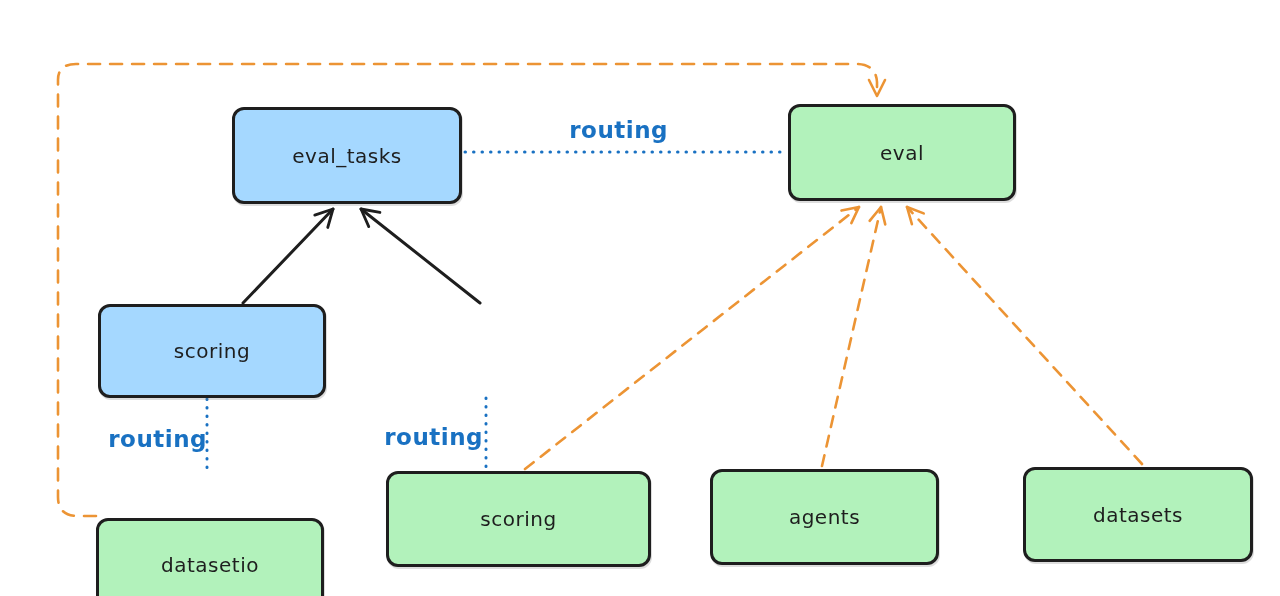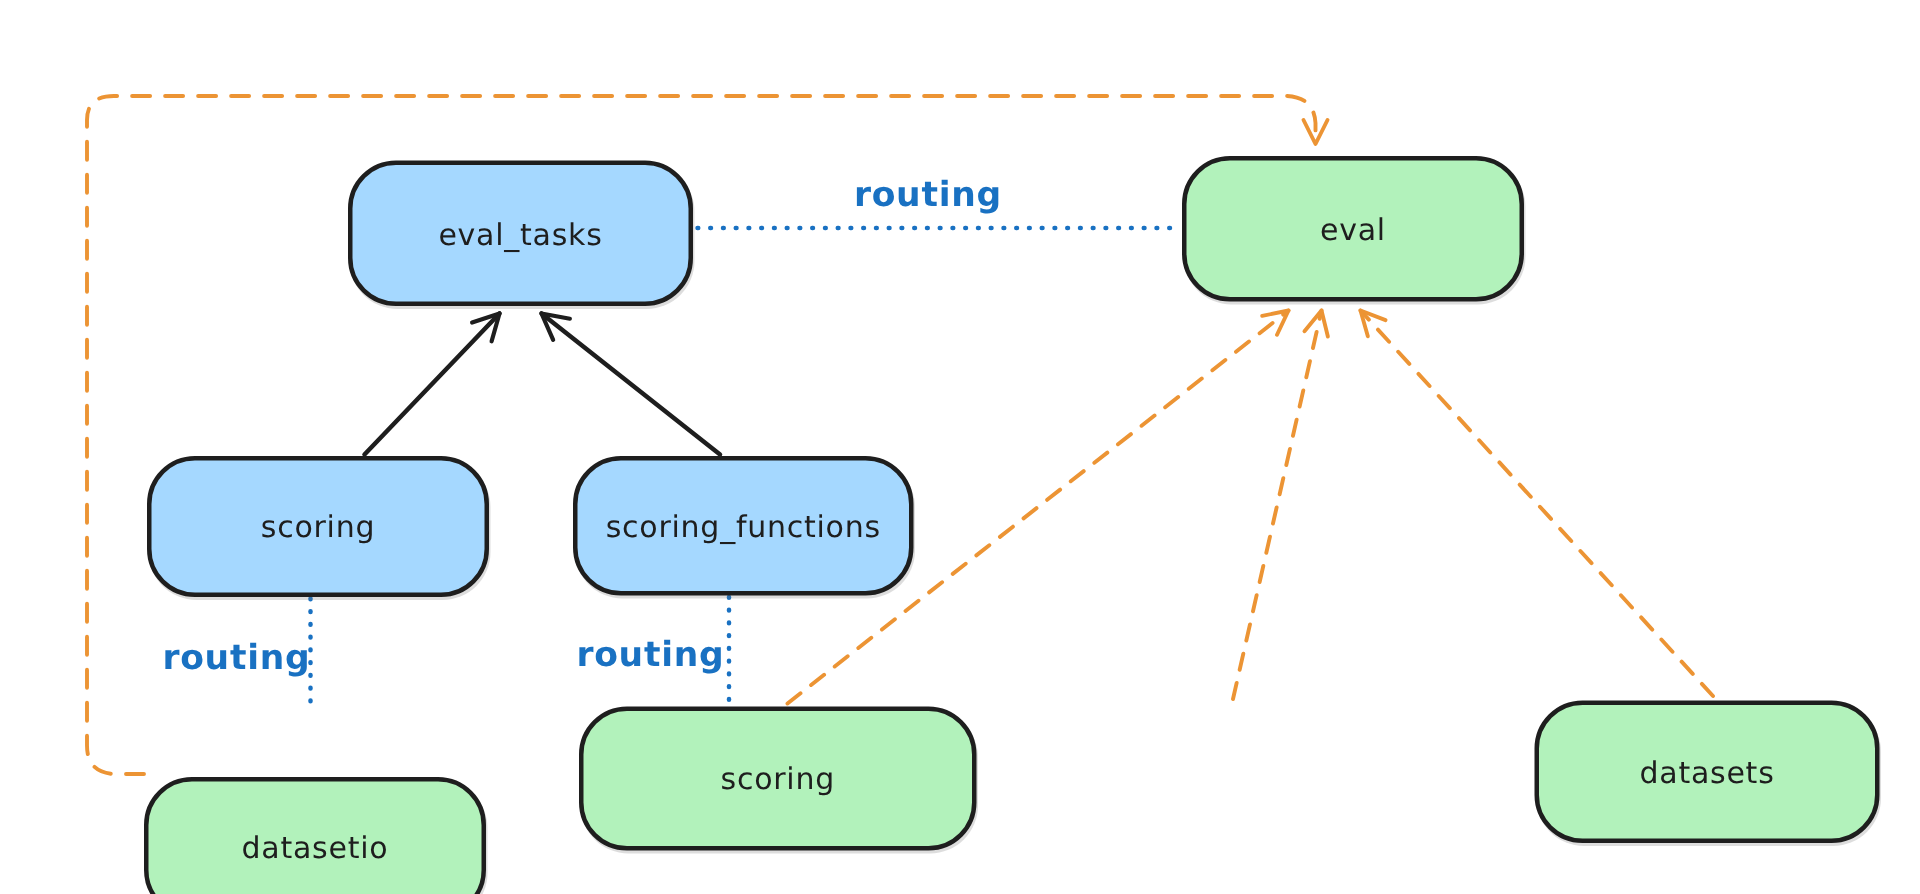--- a/index.html
+++ b/index.html
@@ -15,21 +15,21 @@
     position: absolute;
     left: 0; top: 0;
     width: 1280px; height: 596px;
   }
   .node {
     position: absolute;
     display: flex;
     align-items: center;
     justify-content: center;
     border: 3px solid #1e1e1e;
-    border-radius: 32px;
+    border-radius: 12px;
     font-size: 20px;
     color: #1e1e1e;
     letter-spacing: 0.5px;
     box-shadow: 1px 2px 0 rgba(120,120,120,0.25);
     box-sizing: border-box;
   }
   .node.api { background: #a5d8ff; }
   .node.provider { background: #b2f2bb; }
 
   #node-eval-tasks        { left: 232px; top: 107px; width: 230px; height: 97px; }
@@ -84,28 +84,28 @@
 
   <div class="node api" id="node-eval-tasks">
     <span>eval_tasks</span>
   </div>
   <div class="node provider" id="node-eval">
     <span>eval</span>
   </div>
   <div class="node api" id="node-datasets">
     <span>scoring</span>
   </div>
-  <div class="node api" id="node-scoring-functions">
-    <span>scoring_functions</span>
-  </div>
   <div class="node provider" id="node-datasetio">
     <span>datasetio</span>
   </div>
   <div class="node provider" id="node-scoring">
     <span>scoring</span>
+  </div>
+  <div class="node provider" id="node-agents">
+    <span>agents</span>
   </div>
   <div class="node provider" id="node-inference">
     <span>datasets</span>
   </div>
 
   <div class="edge-label" id="label-routing-top">routing</div>
   <div class="edge-label" id="label-routing-datasets">routing</div>
   <div class="edge-label" id="label-routing-scoring">routing</div>
 
 </div>

